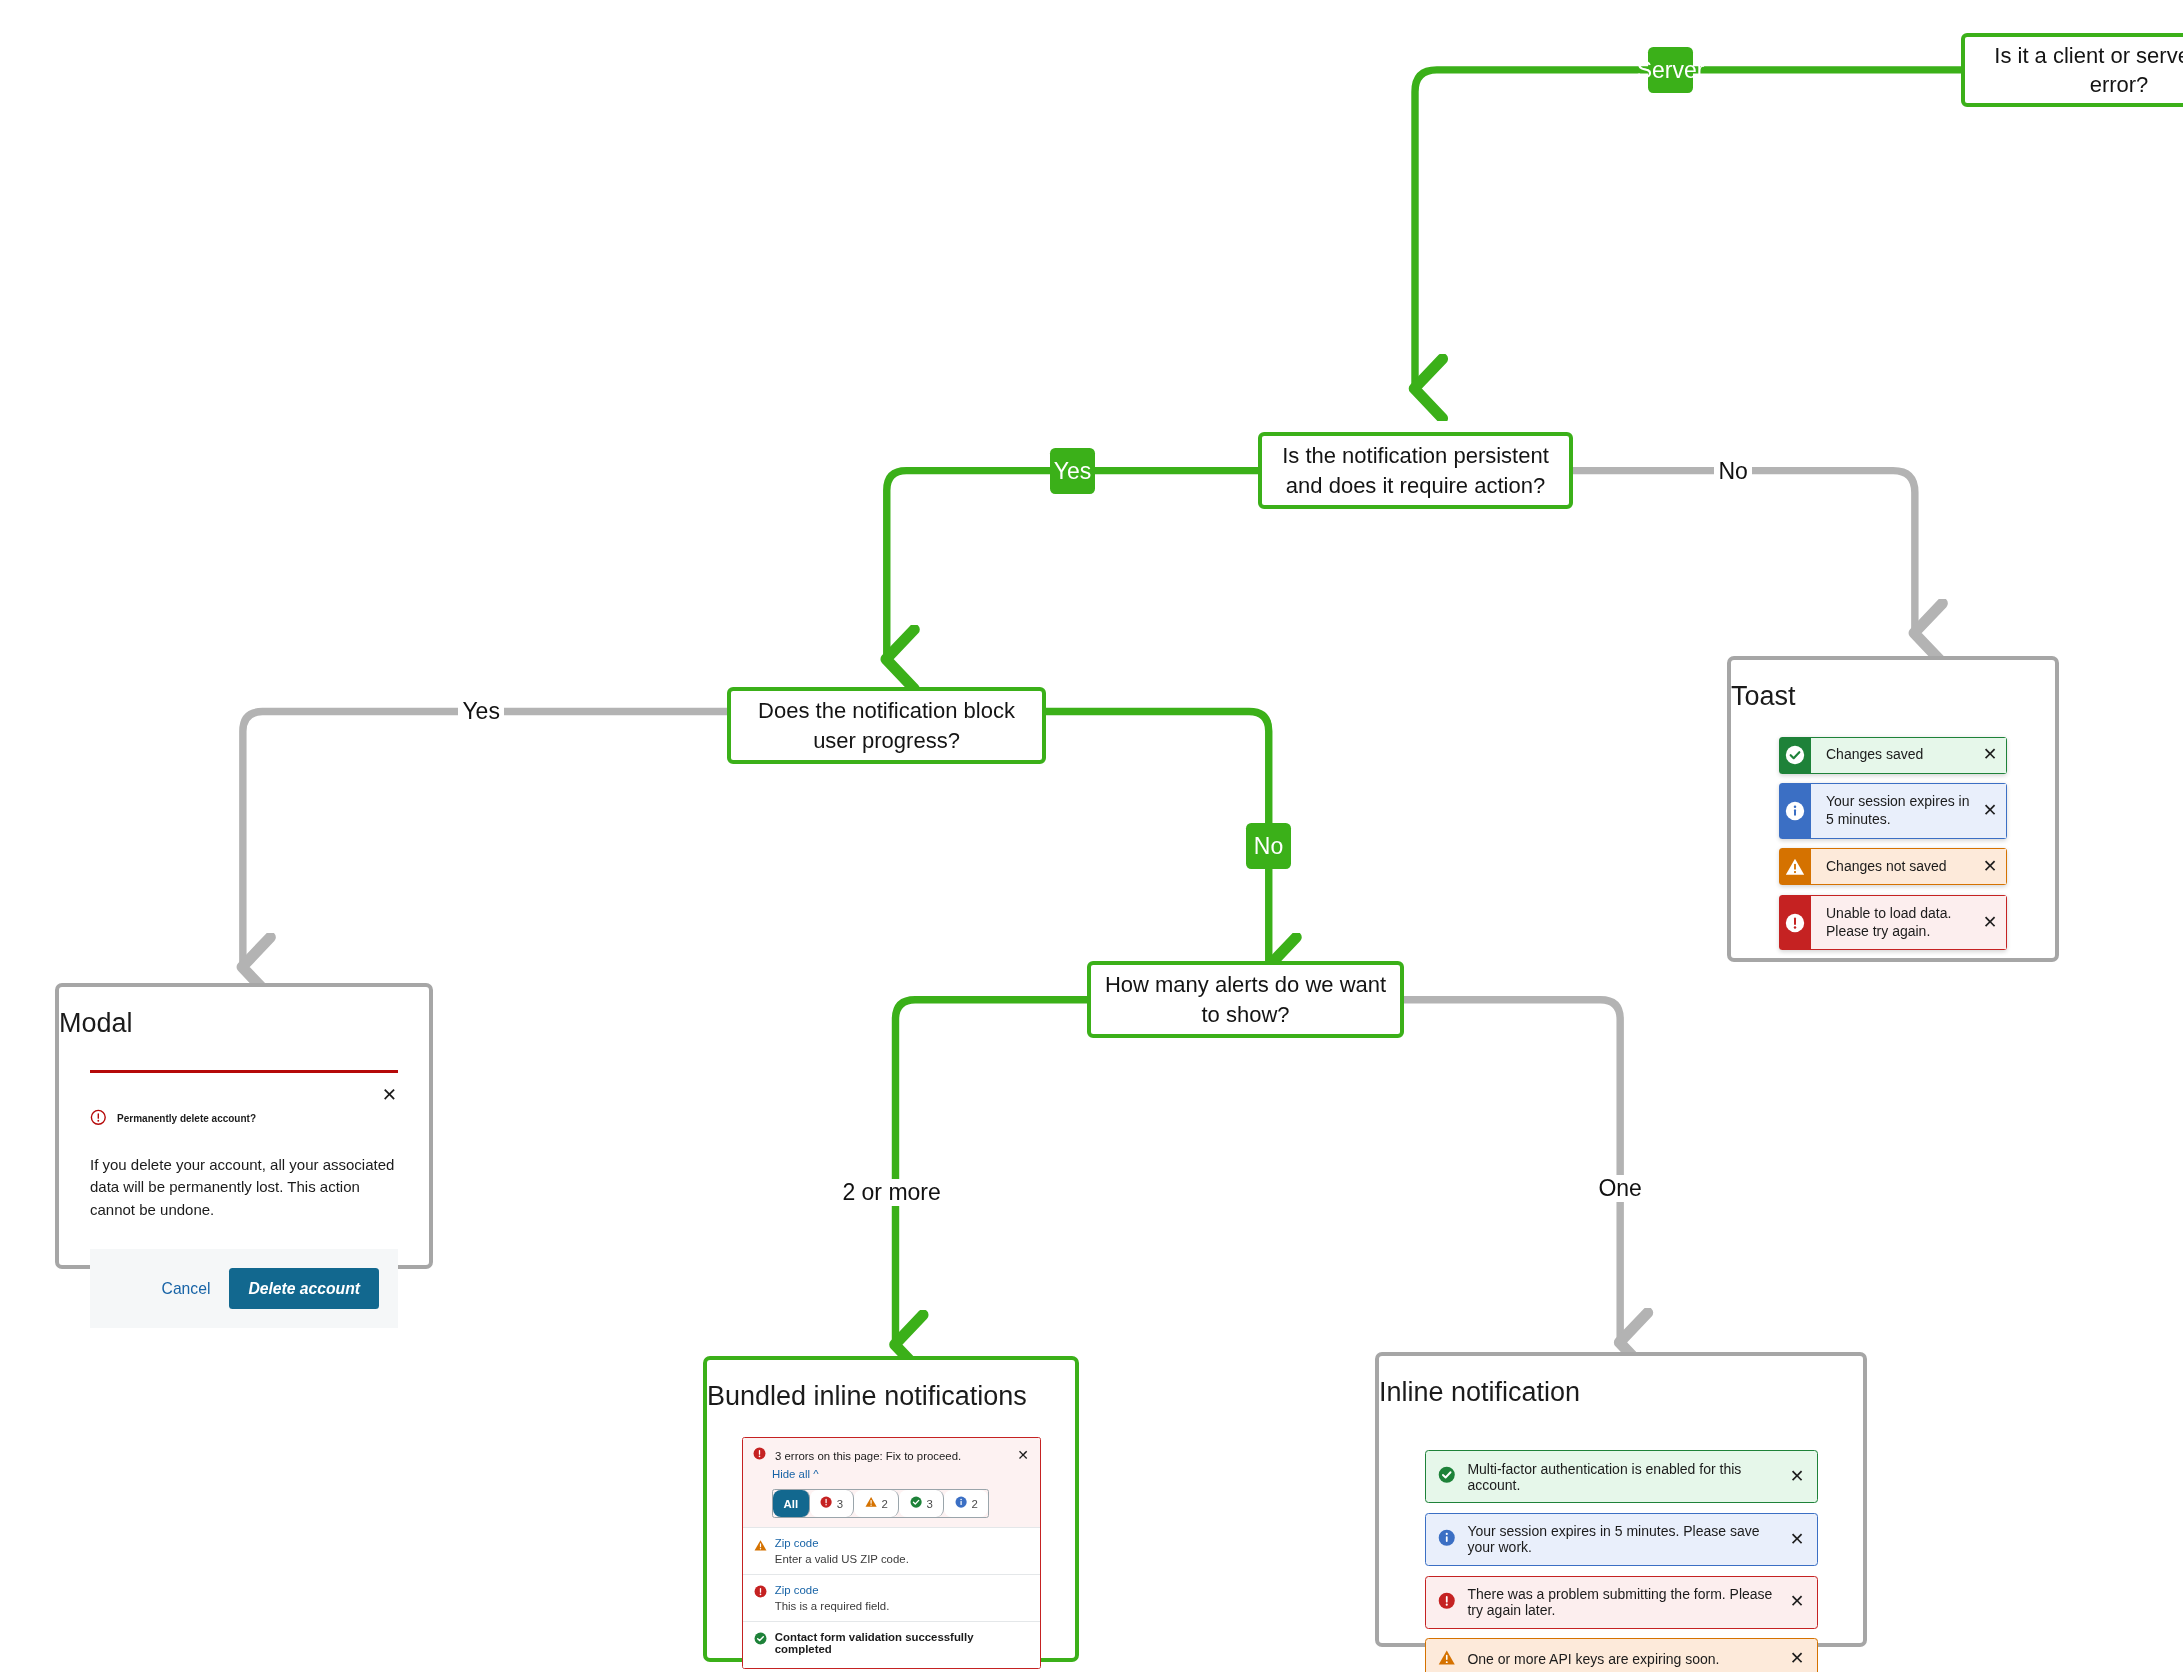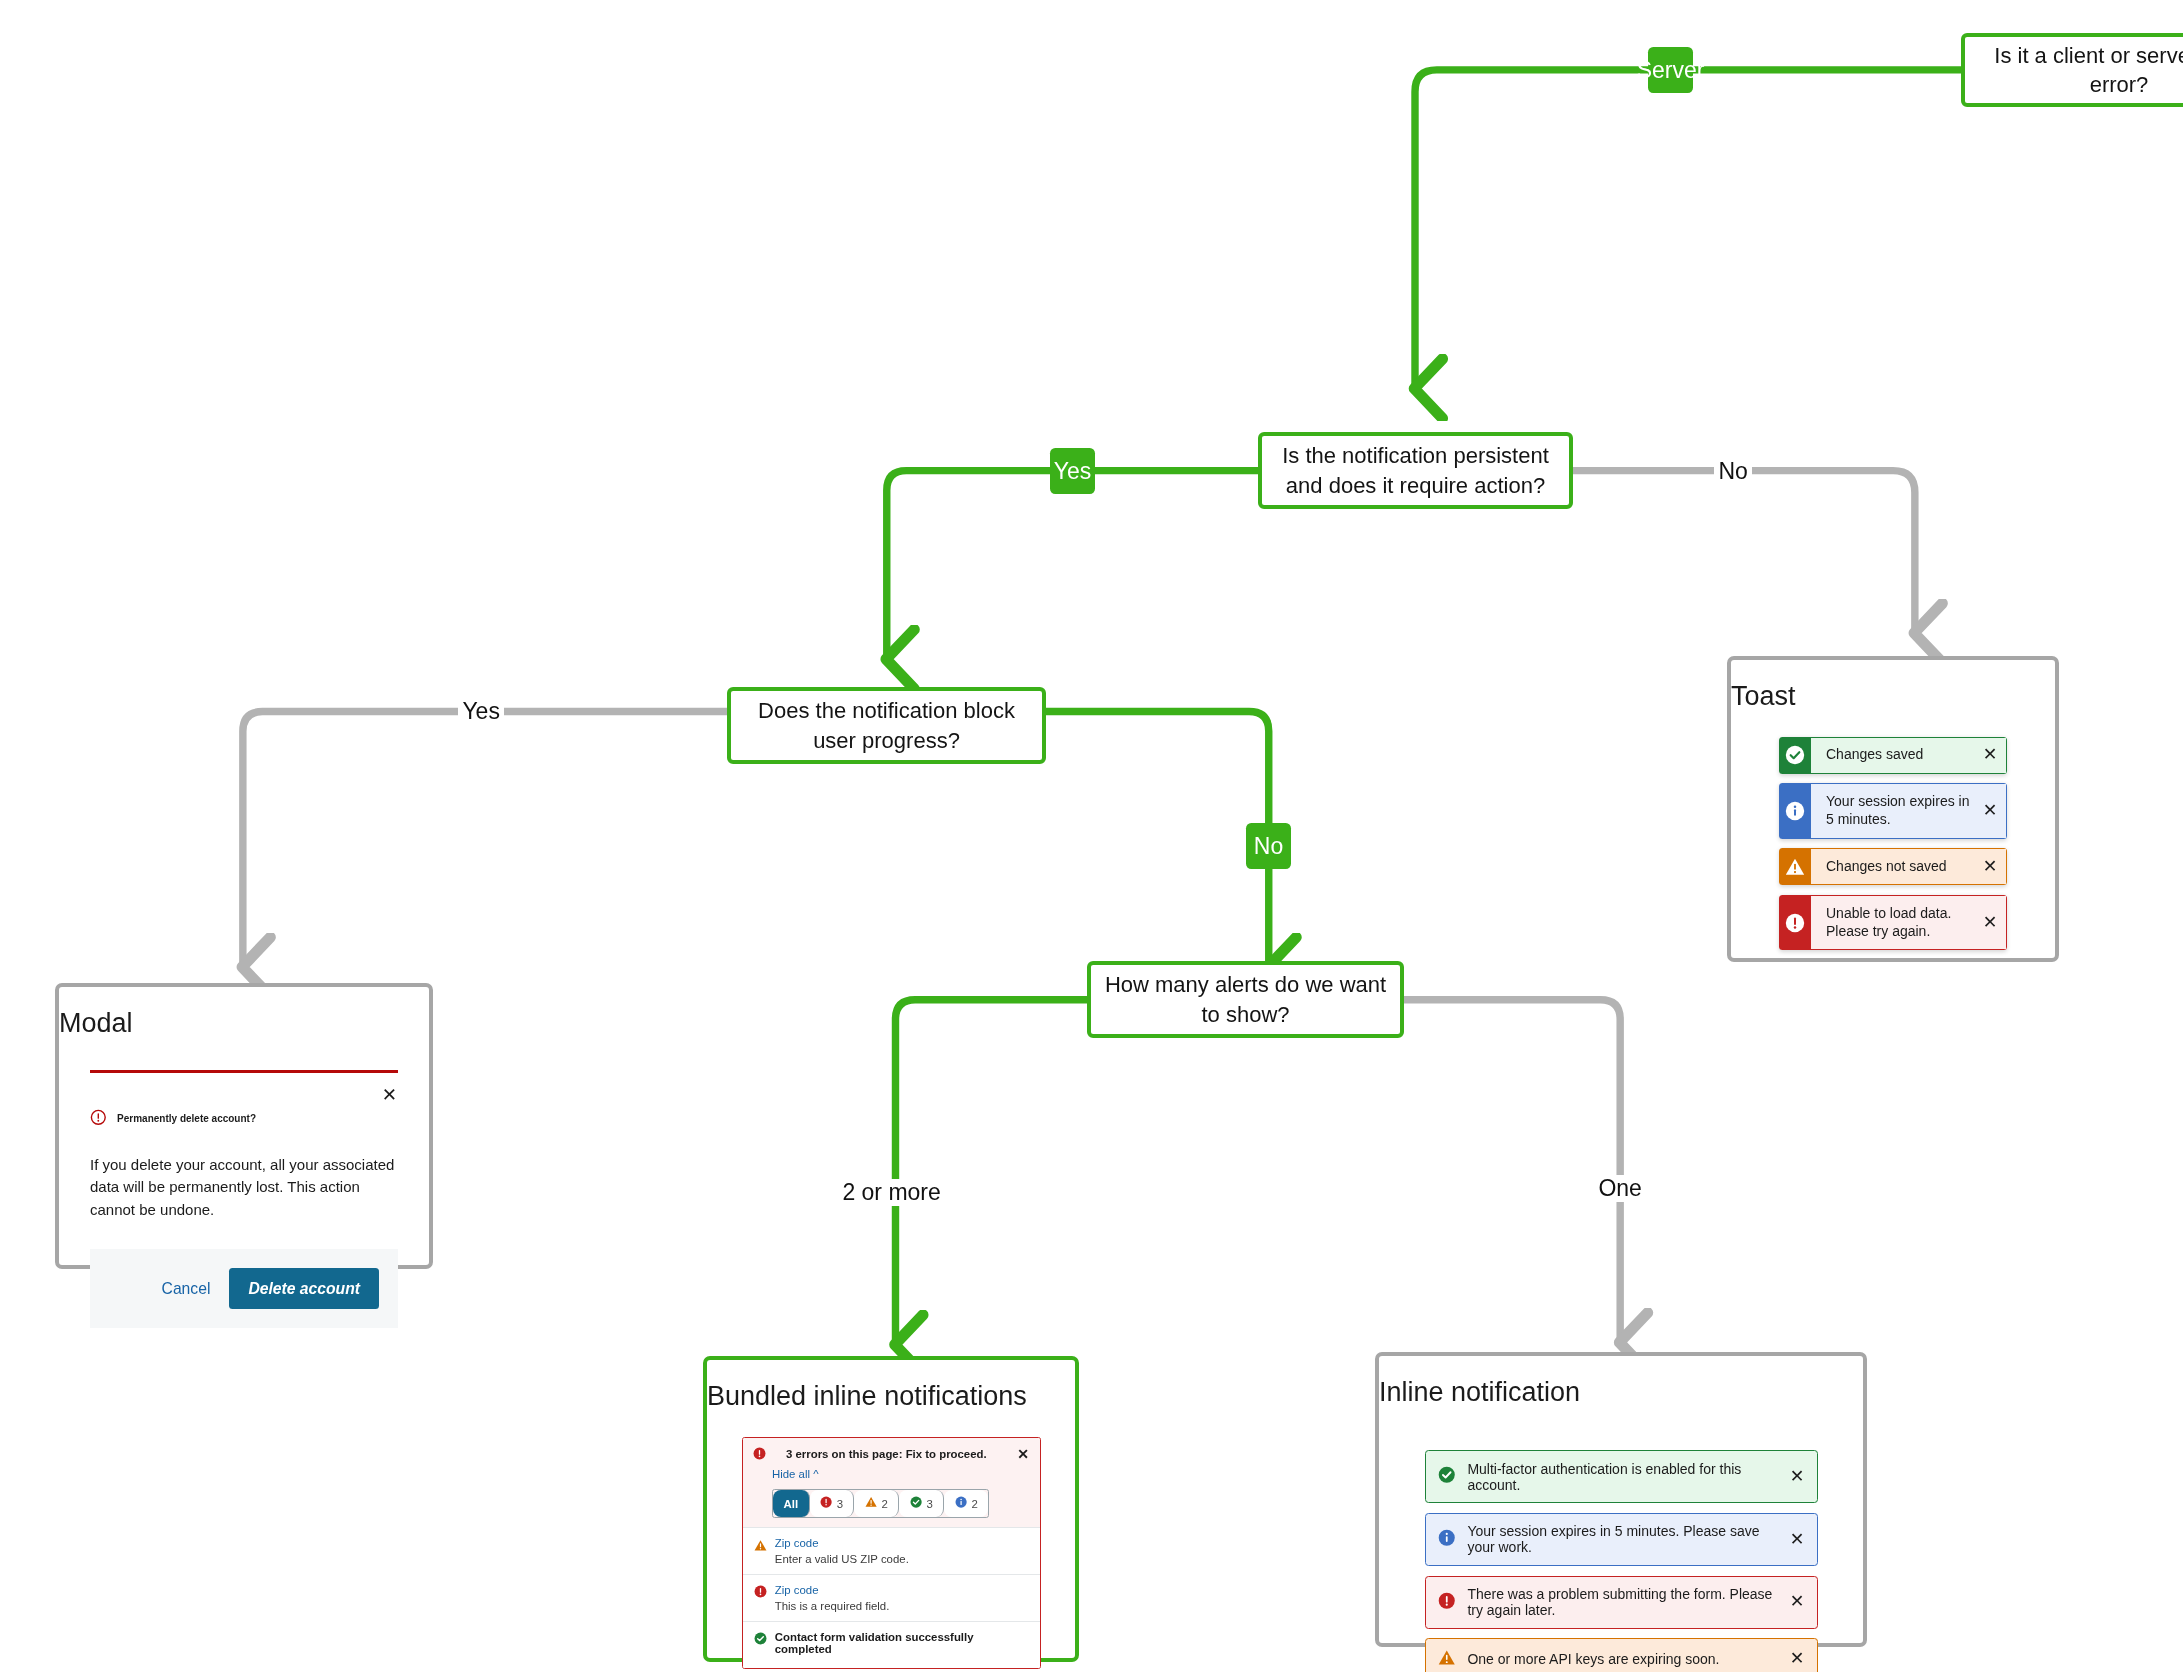--- a/index.html
+++ b/index.html
@@ -50,21 +50,21 @@
   .inline .itxt{flex:1;}
   .inline .iclose{font-size:17.5px;line-height:1;cursor:pointer;}
   .i-success{background:#e6f7ea;border:1.3px solid #1e8239;}
   .i-info{background:#e9effb;border:1.3px solid #3b6fc4;}
   .i-error{background:#fceeee;border:1.3px solid #c52222;}
   .i-warning{background:#fdeada;border:1.3px solid #d57200;}
 
   
   .bn-wrap{margin:25px auto 0;width:297px;border:1.3px solid #c52222;border-radius:2.6px;background:#fff;overflow:hidden;}
   .bn-head{background:#fdf2f2;padding:8.7px 10.5px 9.6px;}
-  .bn-h1{display:flex;align-items:center;gap:20px;font-size:11.4px;font-weight:bold;color:#1b1b1b;}
+  .bn-h1{display:flex;align-items:flex-end;gap:9px;font-size:11.4px;font-weight:normal;color:#1b1b1b;}
   .bn-h1 .bclose{margin-left:auto;font-size:14px;line-height:1;cursor:pointer;}
   .bn-hide{margin:6.1px 0 0 19px;font-size:11.4px;color:#1763a6;cursor:pointer;}
   .bn-tabs{display:flex;margin:9.6px 0 0 19px;width:fit-content;border-radius:2.6px;overflow:hidden;
            border:0.9px solid #9aa5ab;}
   .bn-tab{display:flex;align-items:center;gap:4.4px;padding:6.1px 10.5px;font-size:11.4px;background:#fff;
           border-right:0.9px solid #9aa5ab;color:#4a4a4a;cursor:pointer;border-radius:8px;}
   .bn-tab:last-child{border-right:0;}
   .bn-tab.active{background:#12688f;color:#fff;font-weight:bold;}
   .bn-rows{background:#fff;}
   .bn-row{display:flex;gap:7.9px;padding:8.7px 10.5px 8.7px 11.4px;border-top:0.9px solid #e4e7e9;}

